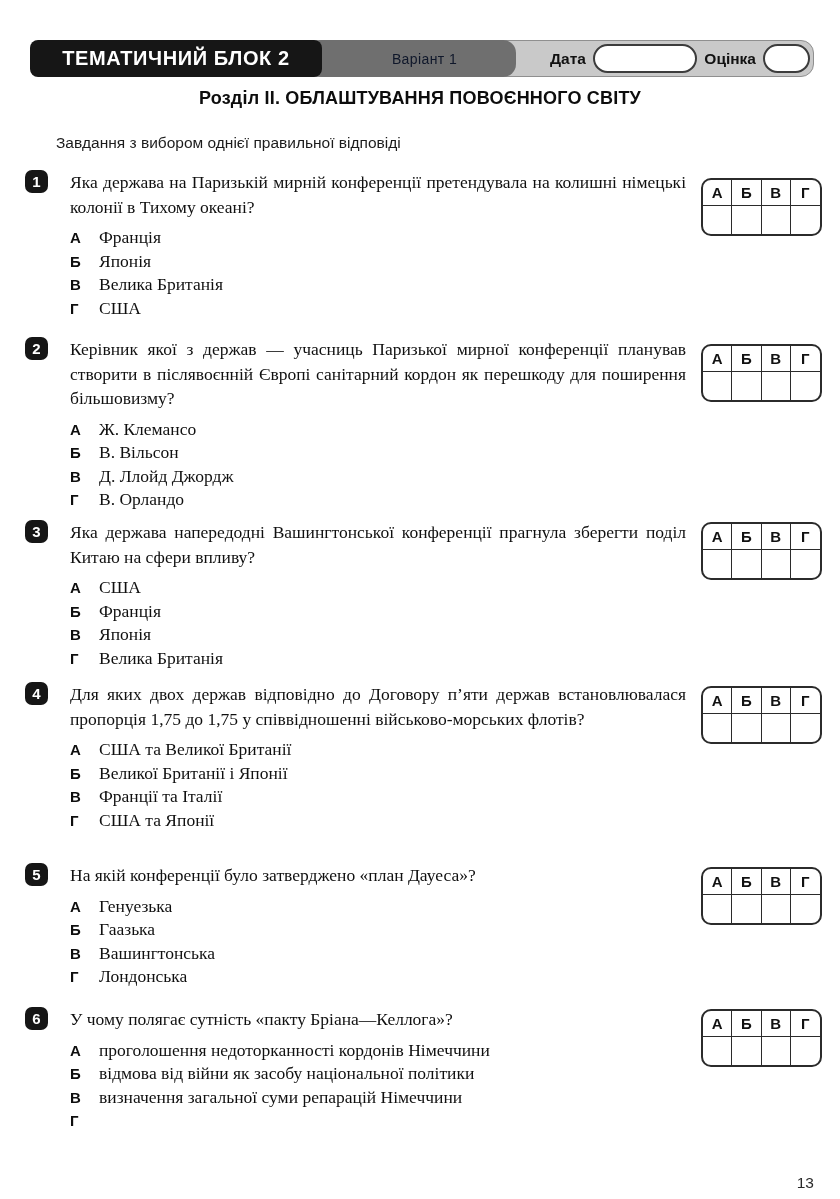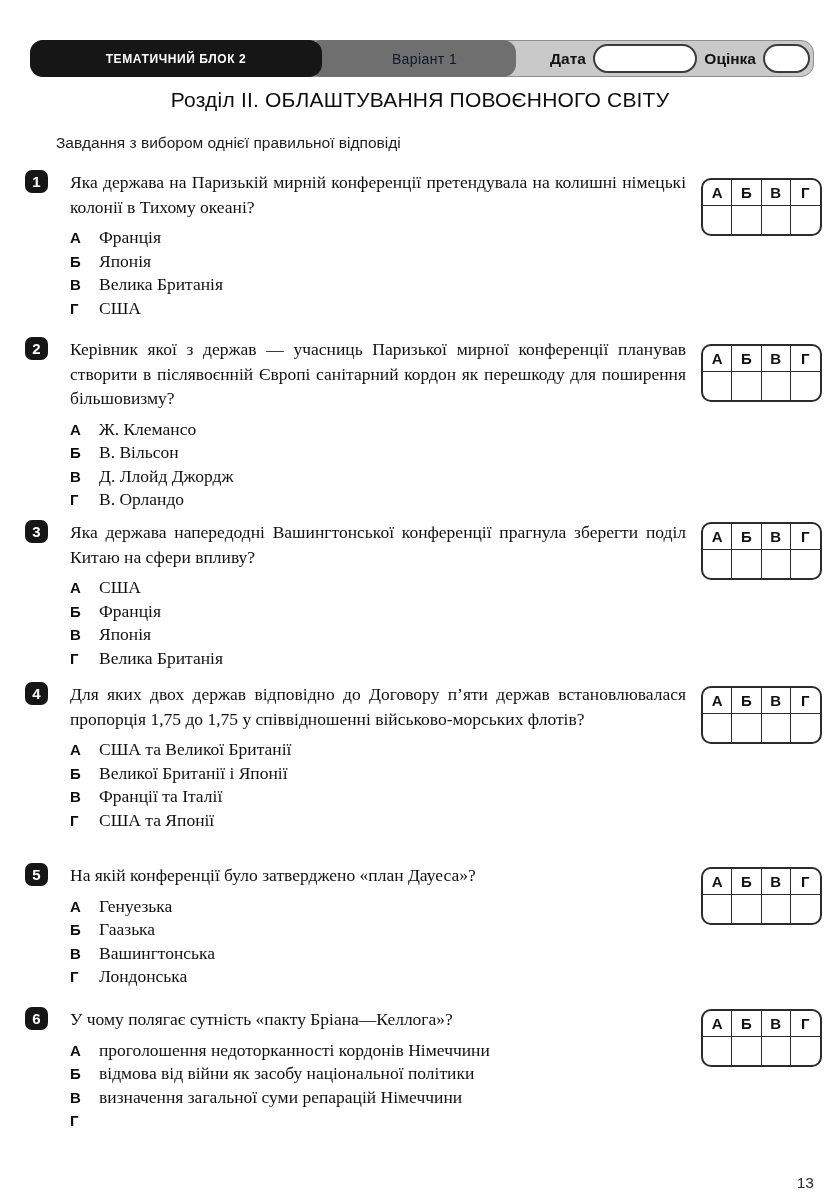--- a/index.html
+++ b/index.html
@@ -22,22 +22,22 @@
   
   .header-bar{
     position:absolute;left:30px;top:40px;width:784px;height:37px;
     background:var(--bar-light);
     border:1px solid #8f8f8f;
     border-radius:13px;
   }
   .seg-black{
     position:absolute;left:-1px;top:-1px;width:292px;height:37px;
     background:var(--header-black);
-    border-radius:13px;
-    color:#fff;font-weight:bold;font-size:12px;letter-spacing:.6px;
+    border-radius:8px;
+    color:#fff;font-weight:bold;font-size:20px;letter-spacing:.6px;
     display:flex;align-items:center;justify-content:center;
     z-index:3;
   }
   .seg-gray{
     position:absolute;left:278px;top:-1px;width:207px;height:37px;
     background:var(--variant-gray);
     border-radius:13px;
     color:#0f172a;font-weight:normal;font-size:14px;letter-spacing:.4px;
     display:flex;align-items:center;justify-content:center;
     padding-left:24px;
@@ -52,21 +52,21 @@
   .bar-label{font-weight:bold;font-size:15.5px;color:#111;white-space:nowrap;}
   .oval{
     background:#fff;border:2px solid #3c3c3c;border-radius:15px;height:29px;
   }
   .date-oval{flex:1 1 auto;}
   .grade-oval{width:47px;flex:0 0 auto;}
   
   .title{
     position:absolute;left:0;top:88px;width:840px;
     text-align:center;
-    font-weight:normal;font-size:21px;letter-spacing:.2px;
+    font-weight:bold;font-size:18px;letter-spacing:.2px;
     color:#0d0d0d;
   }
   .subtitle{
     position:absolute;left:56px;top:134px;
     font-size:15.5px;color:#1c1c1c;
   }
   
   .question{position:absolute;left:25px;width:650px;}
   .qbadge{
     position:absolute;left:0;top:0;

